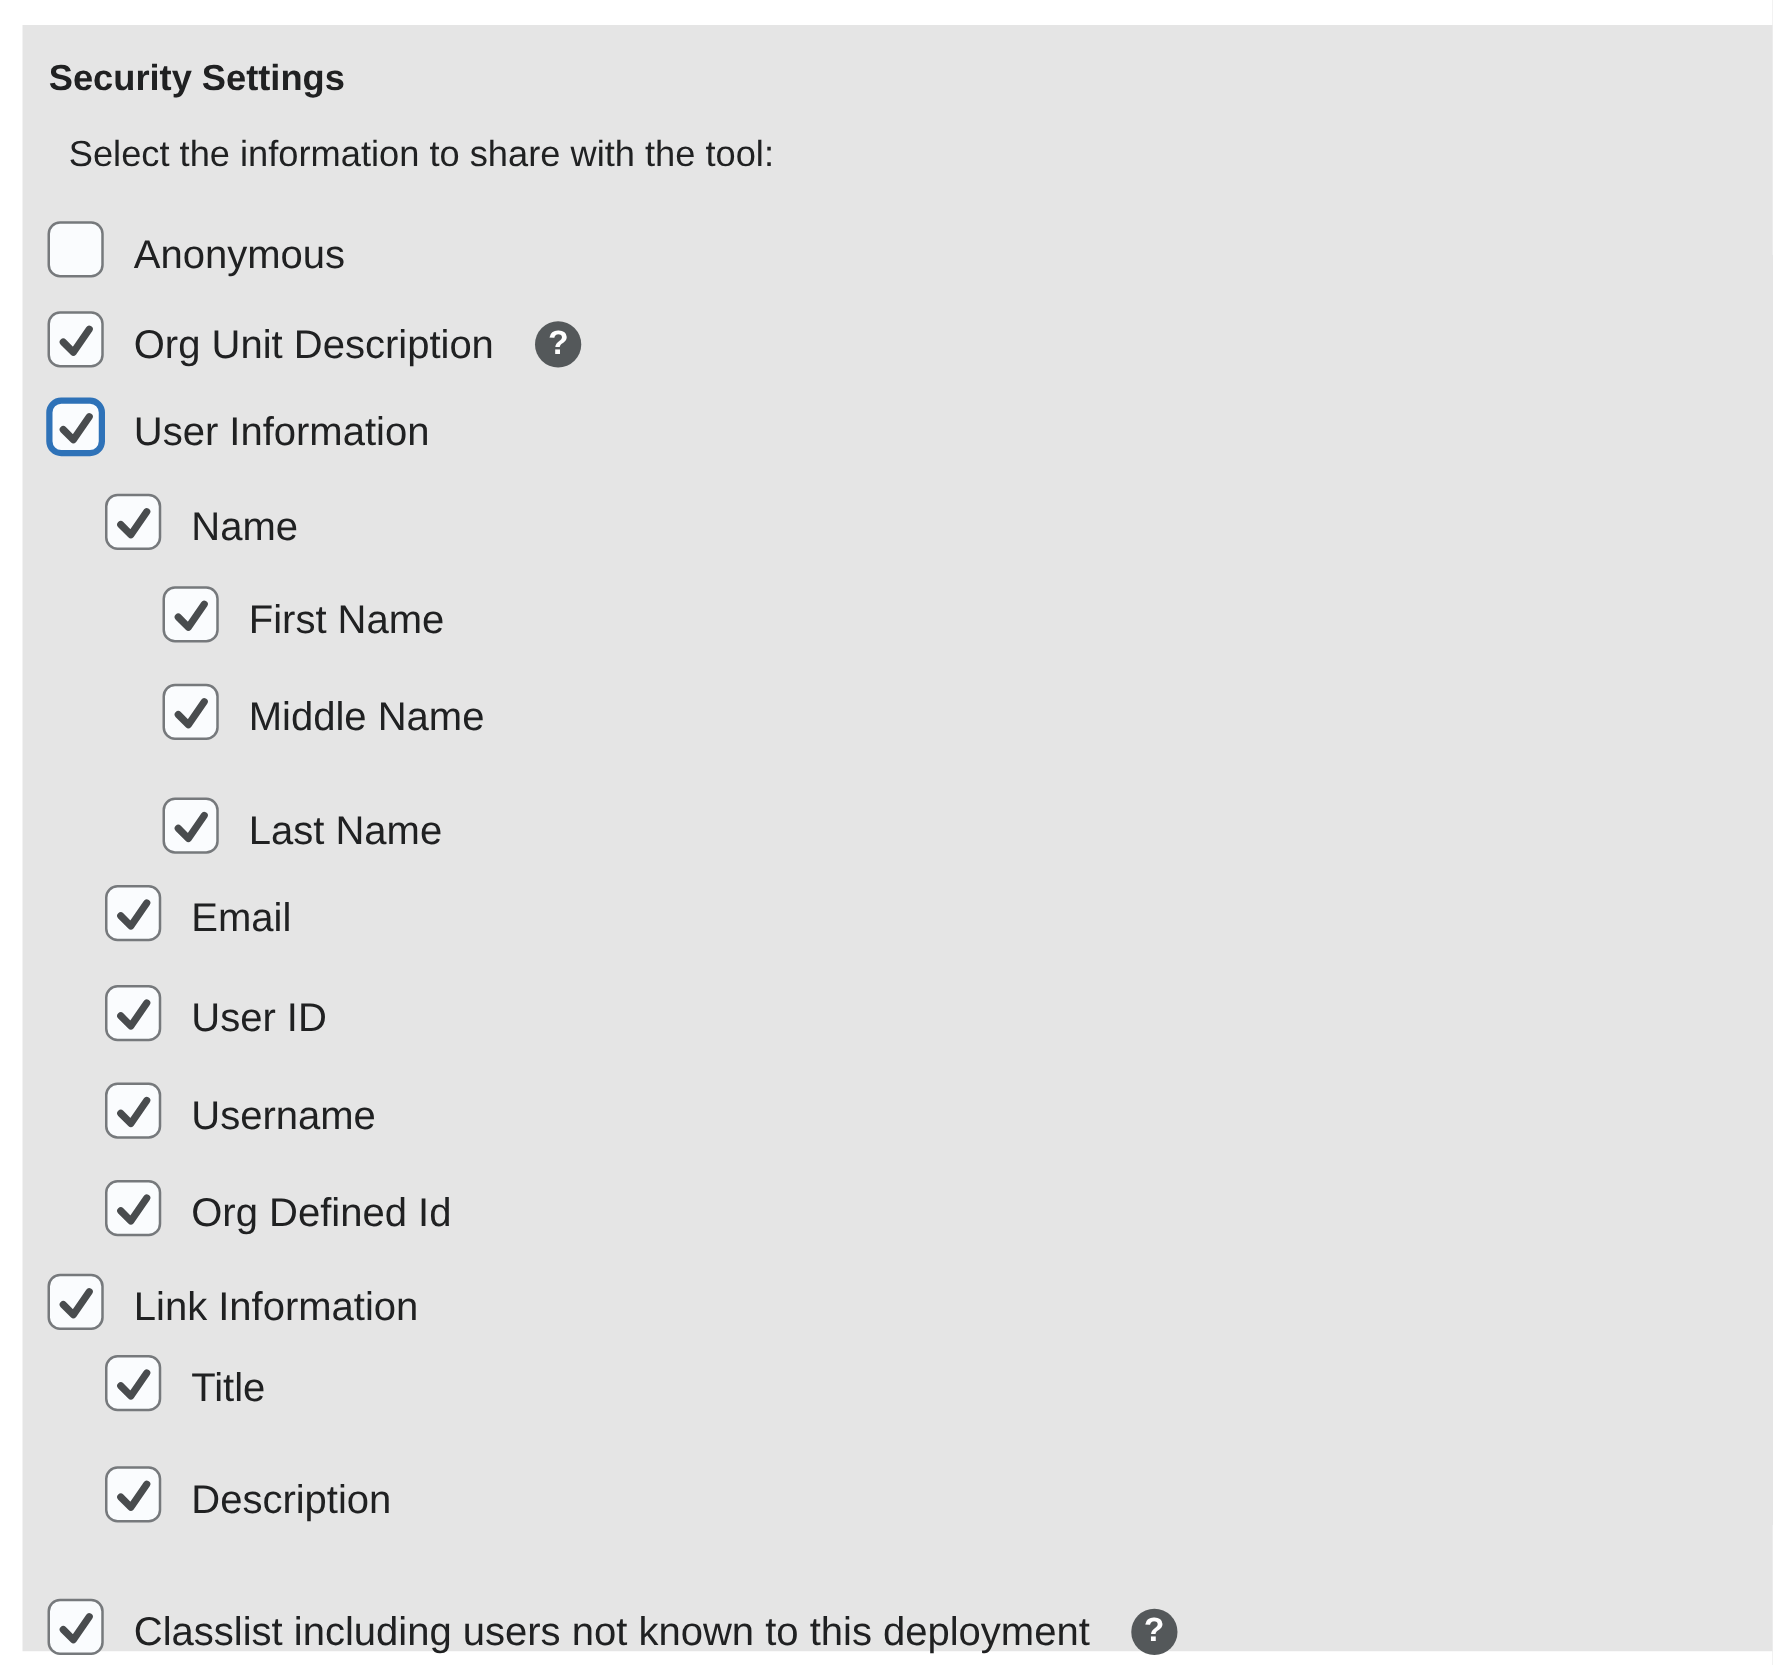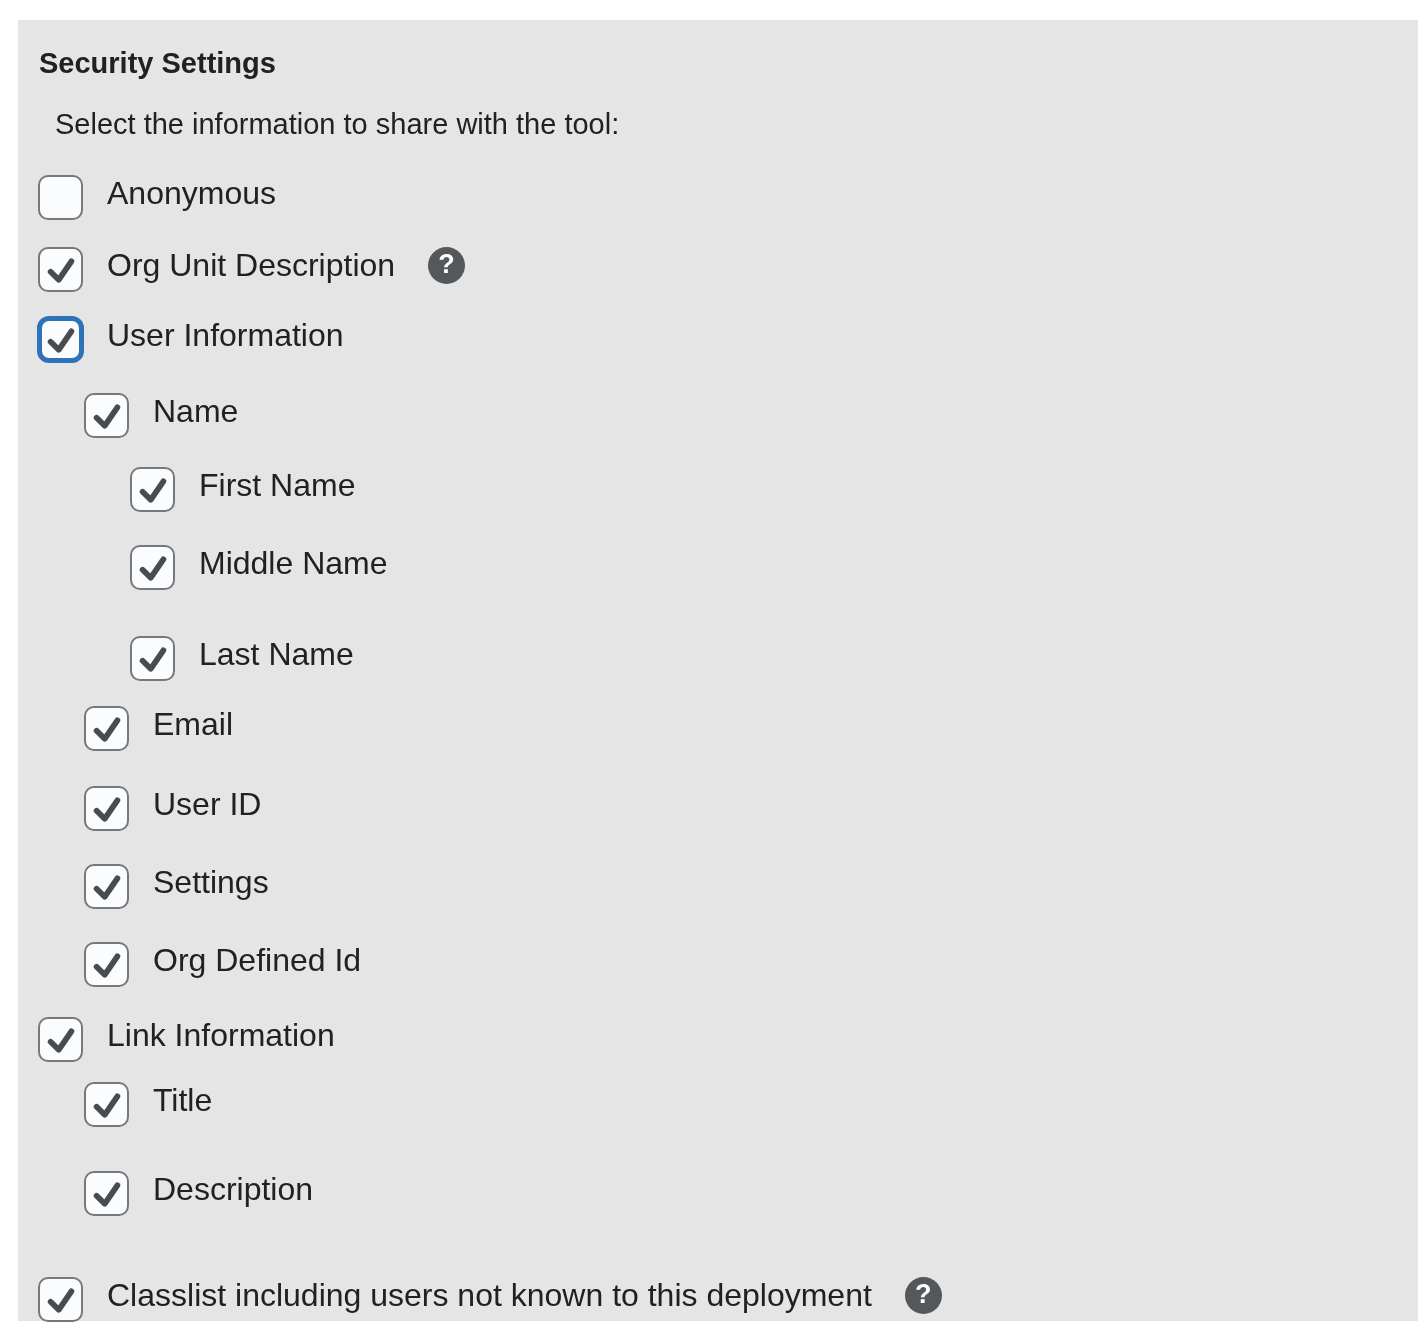--- a/index.html
+++ b/index.html
@@ -21,21 +21,21 @@
     white-space:nowrap;
   }
   .instruction{
     position:absolute;left:21px;top:88px;
     font-size:29px;color:#202122;
     white-space:nowrap;
     margin-left:16px;
   }
   .row{
     position:absolute;
-    display:flex;align-items:flex-start;height:47px;
+    display:flex;align-items:flex-end;height:47px;
     white-space:nowrap;
   }
   .r1{top:155px}.r2{top:227px}.r3{top:297px}.r4{top:373px}.r5{top:447px}
   .r6{top:525px}.r7{top:616px}.r8{top:686px}.r9{top:766px}.r10{top:844px}
   .r11{top:922px}.r12{top:997px}.r13{top:1062px}.r14{top:1151px}.r15{top:1257px}
   .ind0{left:20px}.ind1{left:66px}.ind2{left:112px}
   .checkbox{
     width:45px;height:45px;flex:0 0 45px;
     box-sizing:border-box;
     border:2px solid #76797c;
@@ -165,21 +165,21 @@
     <span class="label">User ID</span>
 
   </div>
 
   <div class="row r10 ind1">
     <span class="checkbox checked">
         <svg class="check" width="30" height="30" viewBox="0 0 26 26">
           <polyline points="4,14.5 11,21.5 22,5.5" fill="none" stroke="#494c4e" stroke-width="5" stroke-linecap="round" stroke-linejoin="round"></polyline>
         </svg>
       </span>
-    <span class="label">Settings</span>
+    <span class="label">Username</span>
 
   </div>
 
   <div class="row r11 ind1">
     <span class="checkbox checked">
         <svg class="check" width="30" height="30" viewBox="0 0 26 26">
           <polyline points="4,14.5 11,21.5 22,5.5" fill="none" stroke="#494c4e" stroke-width="5" stroke-linecap="round" stroke-linejoin="round"></polyline>
         </svg>
       </span>
     <span class="label">Org Defined Id</span>

